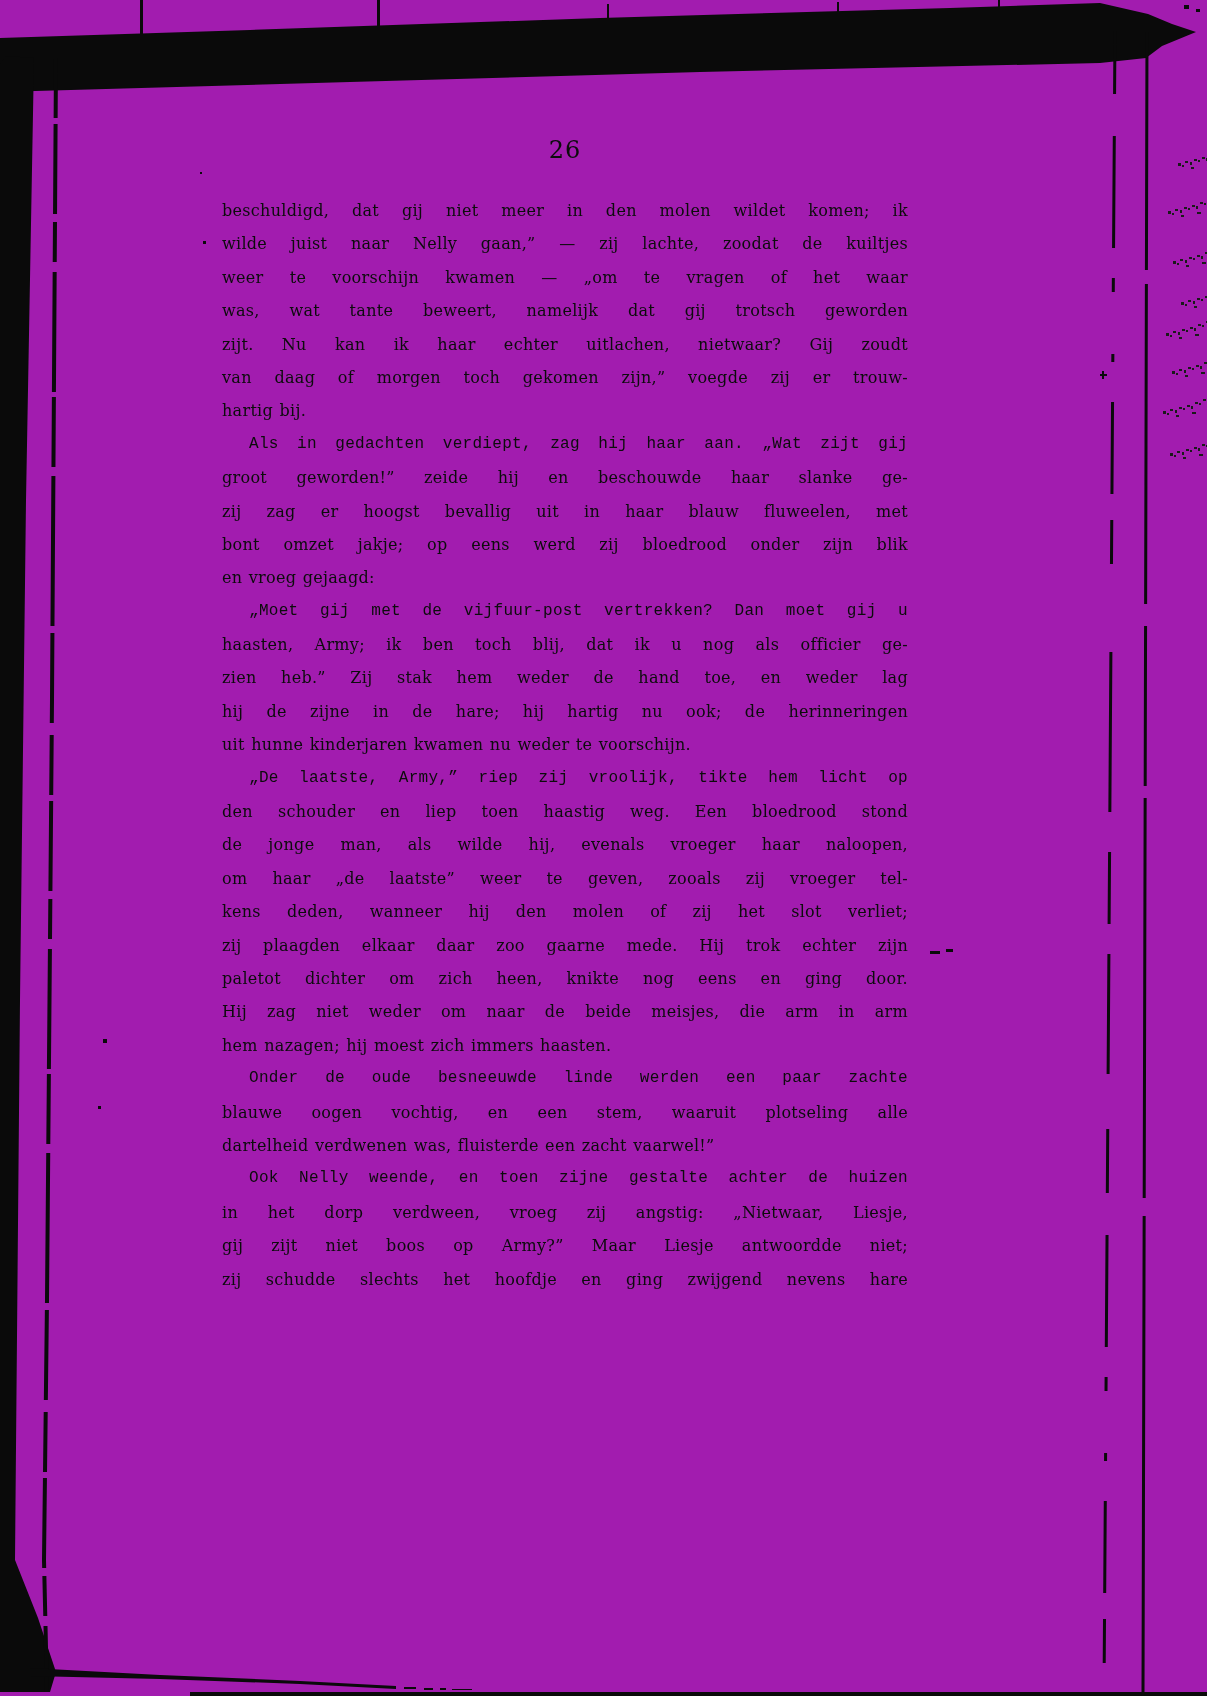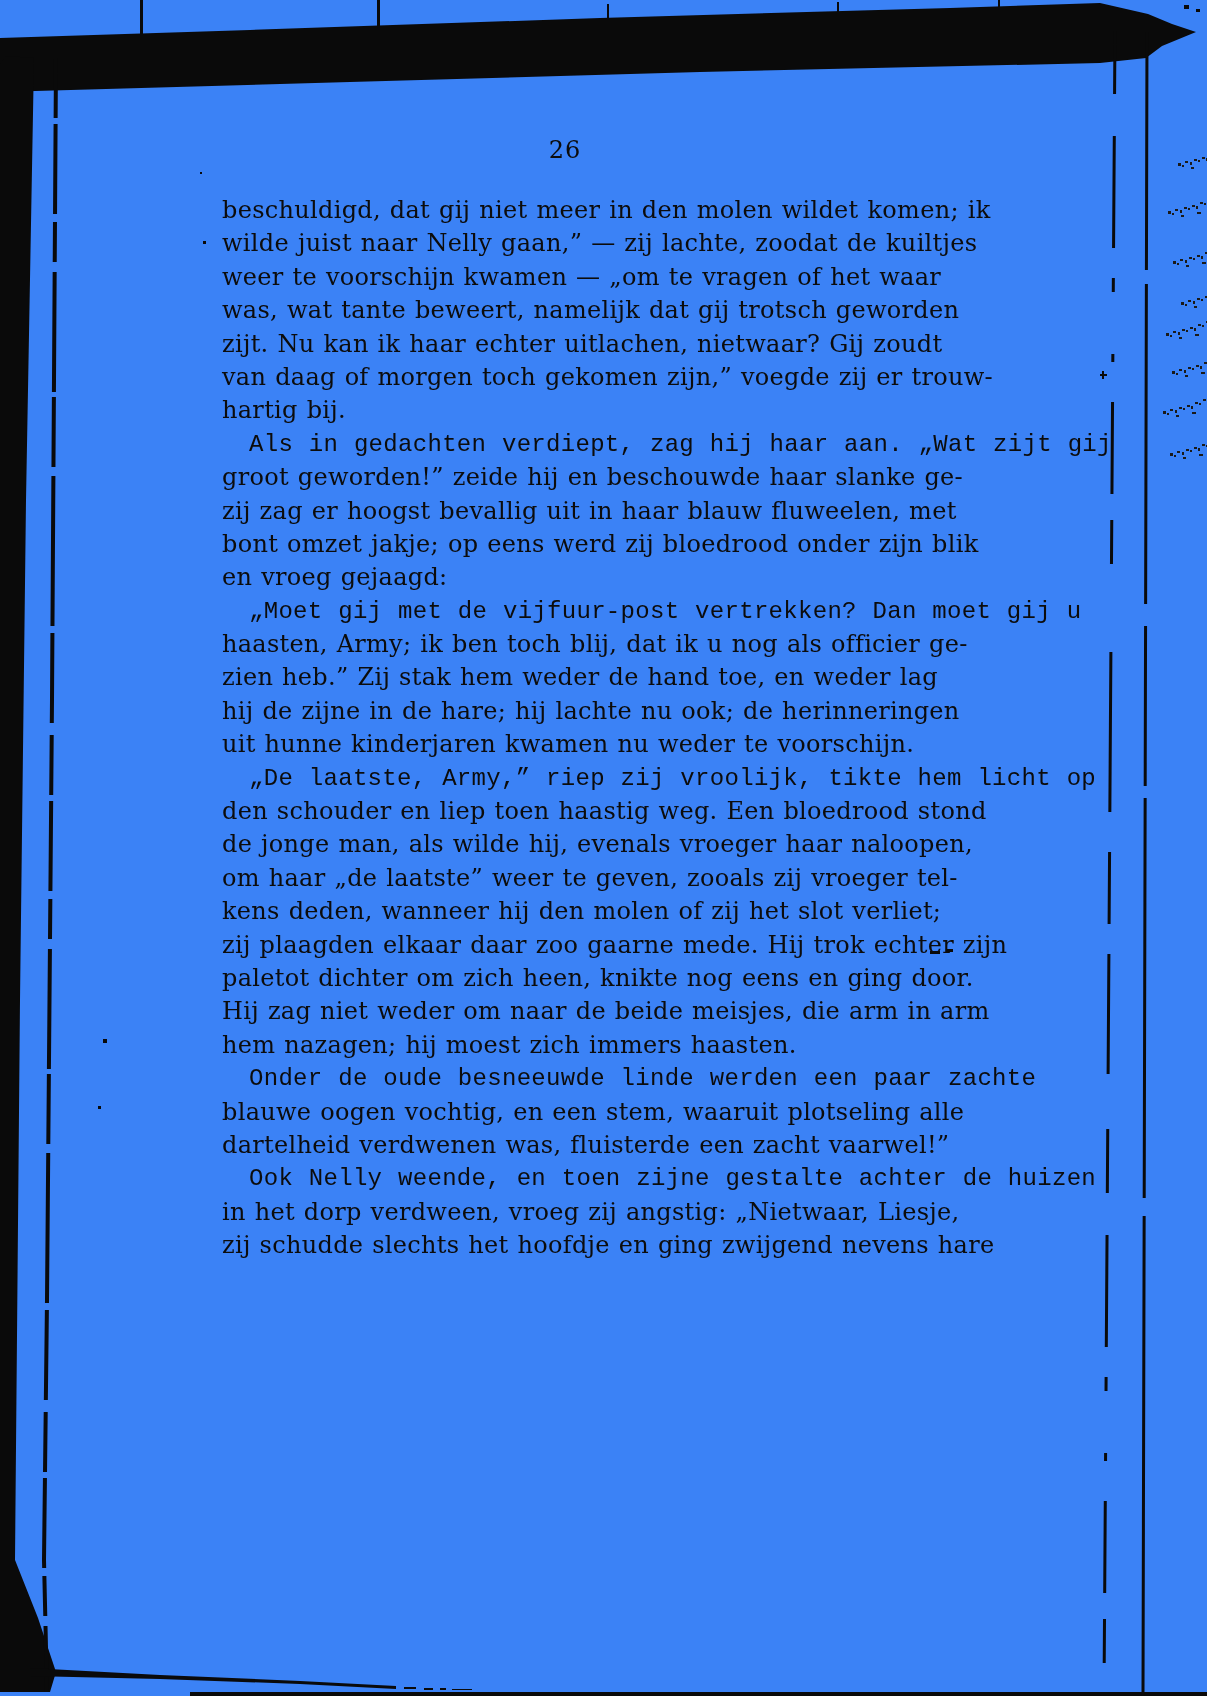--- a/index.html
+++ b/index.html
@@ -1,20 +1,20 @@
 <!DOCTYPE html>
 <html><head>
 <meta charset="utf-8">
 <style>
   html, body { margin: 0; padding: 0; background: #ffffff; }
   .page {
     position: relative;
     width: 1207px;
     height: 1696px;
-    background: #3b82f6;
+    background: #a21caf;
     overflow: hidden;
     font-family: "DejaVu Serif", "Liberation Serif", serif;
     color: #0c0c0c;
   }
   .artifact-layer {
     position: absolute;
     left: 0; top: 0;
     width: 1207px; height: 1696px;
     pointer-events: none;
   }
@@ -25,21 +25,21 @@
     top: 136px;
     text-align: center;
     font-size: 24px;
     letter-spacing: 1px;
   }
   .text-block {
     position: absolute;
     left: 222px;
     top: 194px;
     width: 686px;
-    font-size: 24px;
+    font-size: 16px;
     line-height: 33.4px;
     letter-spacing: 0.3px;
     word-spacing: 1px;
   }
   .line {
     height: 33.4px;
     text-align: justify;
     text-align-last: justify;
     white-space: nowrap;
   }
@@ -131,32 +131,33 @@
       <div class="line">van daag of morgen toch gekomen zijn,” voegde zij er trouw-</div>
       <div class="line plast">hartig bij.</div>
       <div class="line indent">Als in gedachten verdiept, zag hij haar aan. „Wat zijt gij</div>
       <div class="line">groot geworden!” zeide hij en beschouwde haar slanke ge-</div>
       <div class="line">zij zag er hoogst bevallig uit in haar blauw fluweelen, met</div>
       <div class="line">bont omzet jakje; op eens werd zij bloedrood onder zijn blik</div>
       <div class="line plast">en vroeg gejaagd:</div>
       <div class="line indent">„Moet gij met de vijfuur-post vertrekken? Dan moet gij u</div>
       <div class="line">haasten, Army; ik ben toch blij, dat ik u nog als officier ge-</div>
       <div class="line">zien heb.” Zij stak hem weder de hand toe, en weder lag</div>
-      <div class="line">hij de zijne in de hare; hij lachte nu ook; de herinneringen</div>
+      <div class="line">hij de zijne in de hare; hij hartig nu ook; de herinneringen</div>
       <div class="line plast">uit hunne kinderjaren kwamen nu weder te voorschijn.</div>
       <div class="line indent">„De laatste, Army,” riep zij vroolijk, tikte hem licht op</div>
       <div class="line">den schouder en liep toen haastig weg. Een bloedrood stond</div>
       <div class="line">de jonge man, als wilde hij, evenals vroeger haar naloopen,</div>
       <div class="line">om haar „de laatste” weer te geven, zooals zij vroeger tel-</div>
       <div class="line">kens deden, wanneer hij den molen of zij het slot verliet;</div>
       <div class="line">zij plaagden elkaar daar zoo gaarne mede. Hij trok echter zijn</div>
       <div class="line">paletot dichter om zich heen, knikte nog eens en ging door.</div>
       <div class="line">Hij zag niet weder om naar de beide meisjes, die arm in arm</div>
       <div class="line plast">hem nazagen; hij moest zich immers haasten.</div>
       <div class="line indent">Onder de oude besneeuwde linde werden een paar zachte</div>
       <div class="line">blauwe oogen vochtig, en een stem, waaruit plotseling alle</div>
       <div class="line plast">dartelheid verdwenen was, fluisterde een zacht vaarwel!”</div>
       <div class="line indent">Ook Nelly weende, en toen zijne gestalte achter de huizen</div>
       <div class="line">in het dorp verdween, vroeg zij angstig: „Nietwaar, Liesje,</div>
+      <div class="line">gij zijt niet boos op Army?” Maar Liesje antwoordde niet;</div>
       <div class="line">zij schudde slechts het hoofdje en ging zwijgend nevens hare</div>
     </div>
 
 </div>
 
 </body></html>

